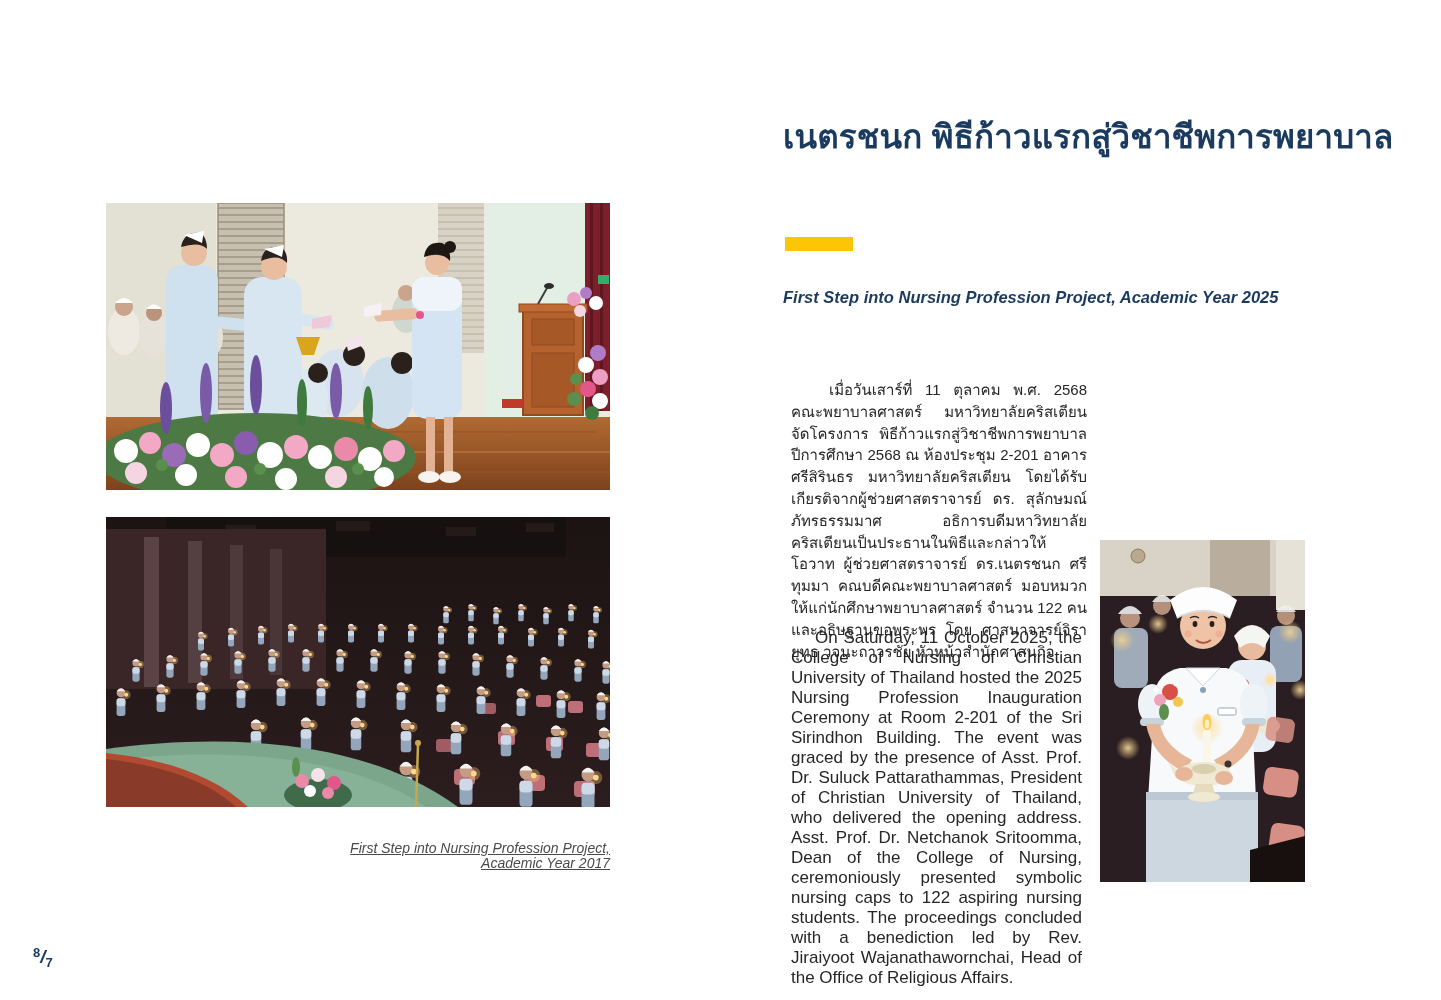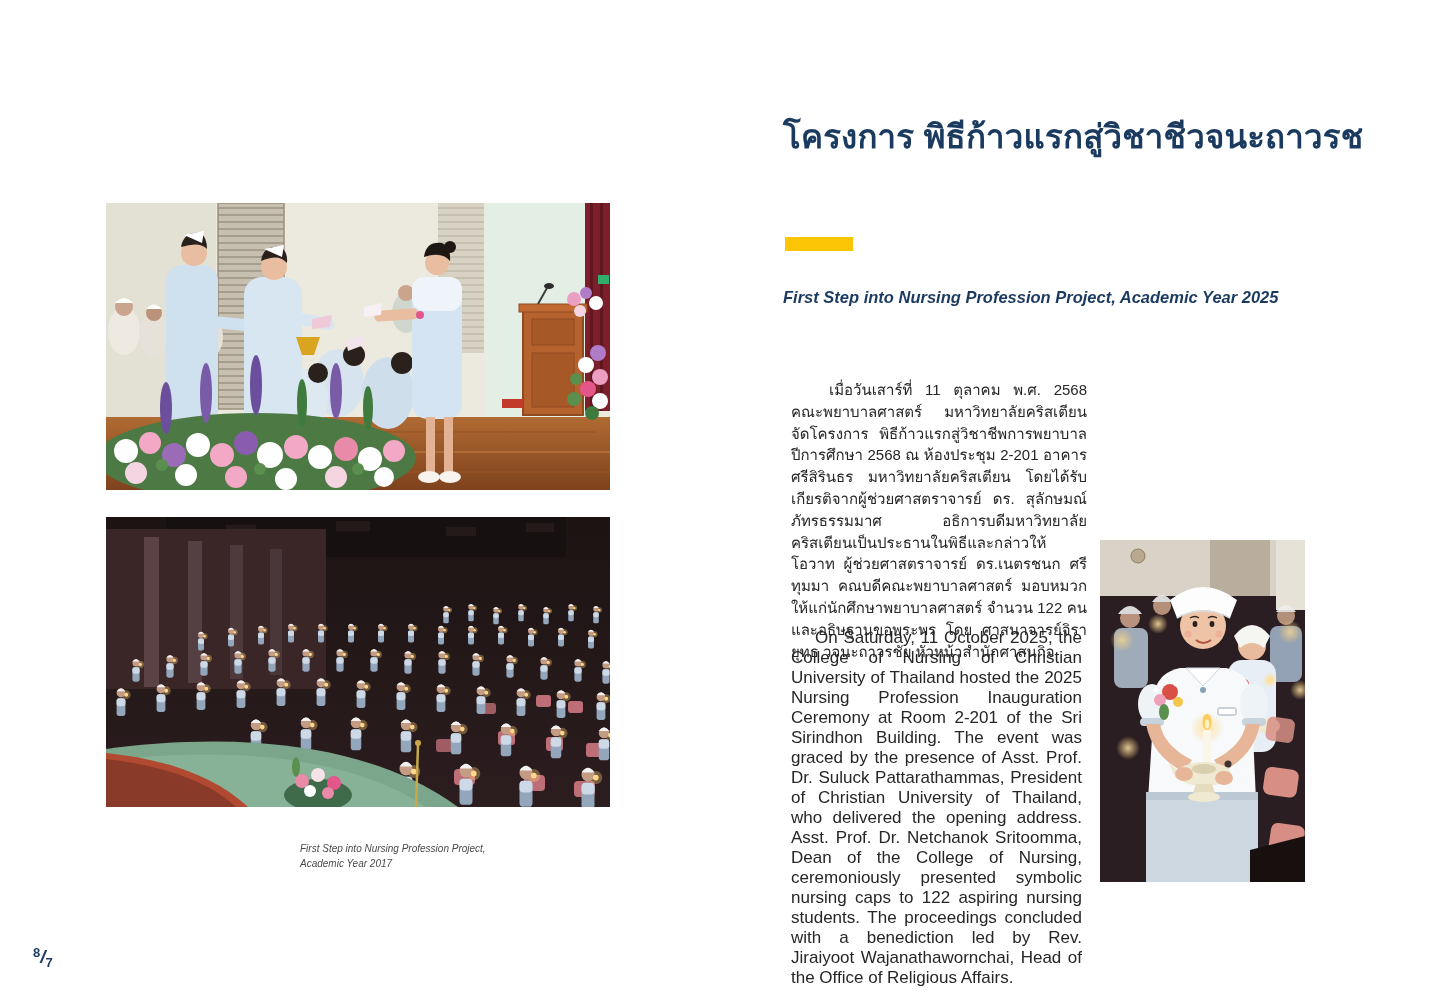--- a/index.html
+++ b/index.html
@@ -14,22 +14,22 @@
     background:#ffffff; overflow:hidden;
   }
   figure.photo { position:absolute; margin:0; padding:0; }
   figure.photo svg { display:block; width:100%; height:100%; }
   .photo1 { left:106px; top:203px; width:504px; height:287px; }
   .photo2 { left:106px; top:517px; width:504px; height:290px; }
   .photo3 { left:1100px; top:540px; width:205px; height:342px; }
 
   .caption {
     position:absolute; left:300px; top:841px; width:310px;
-    font-style:italic;
-    font-size:10px; line-height:15px; color:#4a4a4a;
+    text-align:right; font-style:italic;
+    font-size:14px; line-height:15px; color:#4a4a4a;text-decoration:underline;
   }
 
   .title {
     position:absolute; left:783px; top:116px; width:600px; margin:0;
     font-size:33px; line-height:42px; font-weight:bold;
     color:#1b3a5f; letter-spacing:0.2px;
   }
   .title .tl { display:block; white-space:nowrap; }
 
   .accent-bar {
@@ -350,21 +350,21 @@
       <circle cx="312" cy="226" r="3" fill="#caa84a"></circle>
     </svg>
   </figure>
 
   <div class="caption">
     <div>First Step into Nursing Profession Project,</div>
     <div>Academic Year 2017</div>
   </div>
 
   <h1 class="title">
-      <span class="tl">โครงการ พิธีก้าวแรกสู่วิชาชีวจนะถาวรช</span>
+      <span class="tl">เนตรชนก พิธีก้าวแรกสู่วิชาชีพการพยาบาล</span>
     </h1>
 
   <div class="accent-bar"></div>
 
   <h2 class="subtitle">First Step into Nursing Profession Project, Academic Year 2025</h2>
 
   <p class="para para-thai">เมื่อวันเสาร์ที่ 11 ตุลาคม พ.ศ. 2568 คณะพยาบาลศาสตร์ มหาวิทยาลัยคริสเตียน จัดโครงการ พิธีก้าวแรกสู่วิชาชีพการพยาบาล ปีการศึกษา 2568 ณ ห้องประชุม 2-201 อาคารศรีสิรินธร มหาวิทยาลัยคริสเตียน โดยได้รับเกียรติจากผู้ช่วยศาสตราจารย์ ดร. สุลักษมณ์ ภัทรธรรมมาศ อธิการบดีมหาวิทยาลัยคริสเตียนเป็นประธานในพิธีและกล่าวให้โอวาท ผู้ช่วยศาสตราจารย์ ดร.เนตรชนก ศรีทุมมา คณบดีคณะพยาบาลศาสตร์ มอบหมวกให้แก่นักศึกษาพยาบาลศาสตร์ จำนวน 122 คน และอธิษฐานขอพระพร โดย ศาสนาจารย์จิรายุทธ วจนะถาวรชัย หัวหน้าสำนักศาสนกิจ</p>
 
   <p class="para para-eng">On Saturday, 11 October 2025, the College of Nursing of Christian University of Thailand hosted the 2025 Nursing Profession Inauguration Ceremony at Room 2-201 of the Sri Sirindhon Building. The event was graced by the presence of Asst. Prof. Dr. Suluck Pattarathammas, President of Christian University of Thailand, who delivered the opening address. Asst. Prof. Dr. Netchanok Sritoomma, Dean of the College of Nursing, ceremoniously presented symbolic nursing caps to 122 aspiring nursing students. The proceedings concluded with a benediction led by Rev. Jiraiyoot Wajanathawornchai, Head of the Office of Religious Affairs.</p>
 

